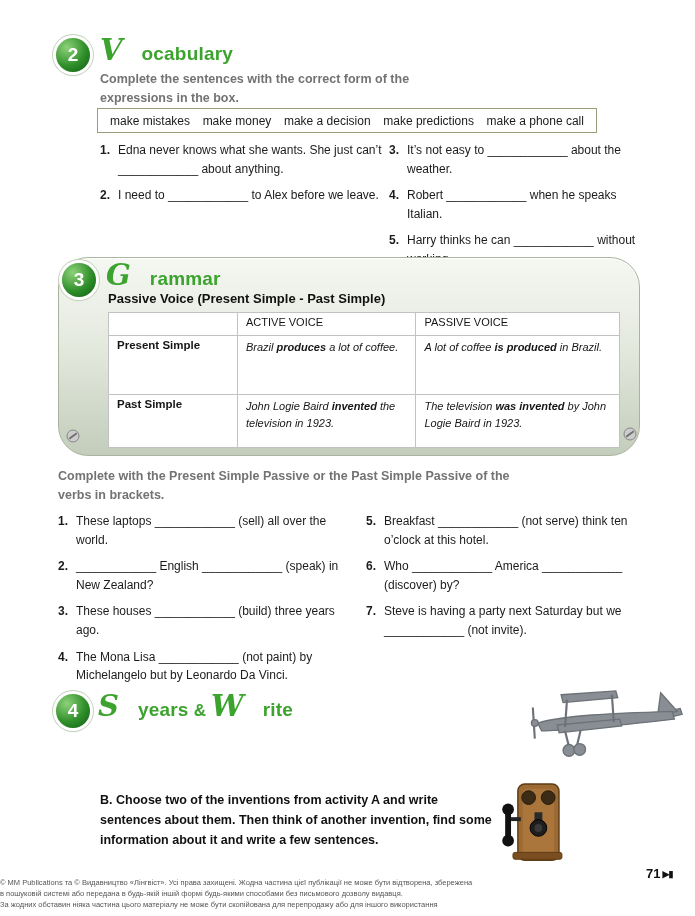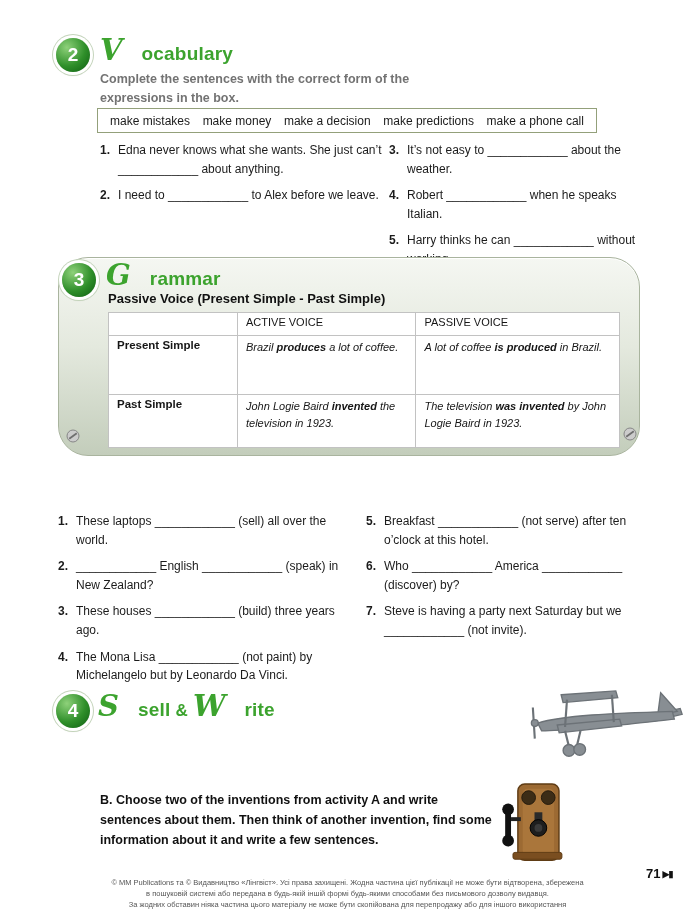--- a/index.html
+++ b/index.html
@@ -47,21 +47,21 @@
   .gtable td.lbl{font-weight:bold;font-size:11.5px;width:112px;}
   .gtable td.ital{font-style:italic;line-height:1.5;}
   .gtable .b{font-weight:bold;}
   .gtable tr.r1 td{height:52px;margin-top:20px;}
   .gtable tr.r2 td{height:46px;}
   .screw{position:absolute;width:14px;height:14px;}
   
   .para{position:absolute;font-weight:bold;font-size:12.5px;line-height:1.6;color:#111;}
   .illus{position:absolute;}
   
-  .footer{position:absolute;left:0;right:0;top:878px;text-align:center;font-size:7.5px;line-height:1.45;color:#555;}
+  .footer{position:absolute;left:0;right:0;top:878px;font-size:7.5px;line-height:1.45;color:#555;}
   .pagenum{position:absolute;left:646px;top:866px;font-weight:bold;font-size:13px;color:#111;display:flex;align-items:center;gap:2px;}
   .pagenum .ff{font-size:9px;letter-spacing:-1px;}
 </style>
 </head>
 <body>
 
 <div class="page">
 
   <div class="badge" style="left:56px;top:38px">2</div>
   <div class="sec-title" style="left:100px;top:36px">
@@ -135,20 +135,21 @@
         <line x1="3.2" y1="9.8" x2="10.8" y2="4.2" stroke="#6f6f6f" stroke-width="1.8"></line>
       </svg>
   </div>
   <div class="screw" style="left:623px;top:427px">
     <svg width="14" height="14" viewBox="0 0 14 14">
         <circle cx="7" cy="7" r="6" fill="#cccccc" stroke="#878787" stroke-width="1"></circle>
         <line x1="3.2" y1="9.8" x2="10.8" y2="4.2" stroke="#6f6f6f" stroke-width="1.8"></line>
       </svg>
   </div>
 
+  <div class="instr" style="left:58px;top:467px;width:465px">Complete with the Present Simple Passive or the Past Simple Passive of the verbs in brackets.</div>
 
   <div class="col" style="left:58px;top:512px;width:302px">
     <div class="item">
       <span class="num">1.</span>
       <span class="txt">These laptops ____________ (sell) all over the world.</span>
     </div>
     <div class="item">
       <span class="num">2.</span>
       <span class="txt">____________ English ____________ (speak) in New Zealand?</span>
     </div>
@@ -157,35 +158,35 @@
       <span class="txt">These houses ____________ (build) three years ago.</span>
     </div>
     <div class="item">
       <span class="num">4.</span>
       <span class="txt">The Mona Lisa ____________ (not paint) by Michelangelo but by Leonardo Da Vinci.</span>
     </div>
   </div>
   <div class="col" style="left:366px;top:512px;width:296px">
     <div class="item">
       <span class="num">5.</span>
-      <span class="txt">Breakfast ____________ (not serve) after ten o’clock at this hotel.</span>
+      <span class="txt">Breakfast ____________ (not serve) think ten o’clock at this hotel.</span>
     </div>
     <div class="item">
       <span class="num">6.</span>
       <span class="txt">Who ____________ America ____________ (discover) by?</span>
     </div>
     <div class="item">
       <span class="num">7.</span>
       <span class="txt">Steve is having a party next Saturday but we ____________ (not invite).</span>
     </div>
   </div>
 
   <div class="badge" style="left:56px;top:694px">4</div>
   <div class="sec-title" style="left:98px;top:692px">
-    <span class="init">S</span><span class="rest">sell</span><span class="rest amp">&amp;</span><span class="init">W</span><span class="rest">rite</span>
+    <span class="init">S</span><span class="rest">years</span><span class="rest amp">&amp;</span><span class="init">W</span><span class="rest">rite</span>
   </div>
 
   <div class="para" style="left:100px;top:790px;width:398px">B. Choose two of the inventions from activity A and write sentences about them. Then think of another invention, find some information about it and write a few sentences.</div>
 
   <div class="illus" style="left:524px;top:686px">
     <svg width="166" height="80" viewBox="0 0 170 82">
       <g fill="#888e93" stroke="#6c7277" stroke-width="1.4">
         <polygon points="128,30 160,23 162,29 132,36"></polygon>
         <polygon points="140,7 157,26 137,30"></polygon>
         <path d="M14,38 C40,30 90,28 152,26 L154,34 C100,40 50,46 18,46 Z"></path>

